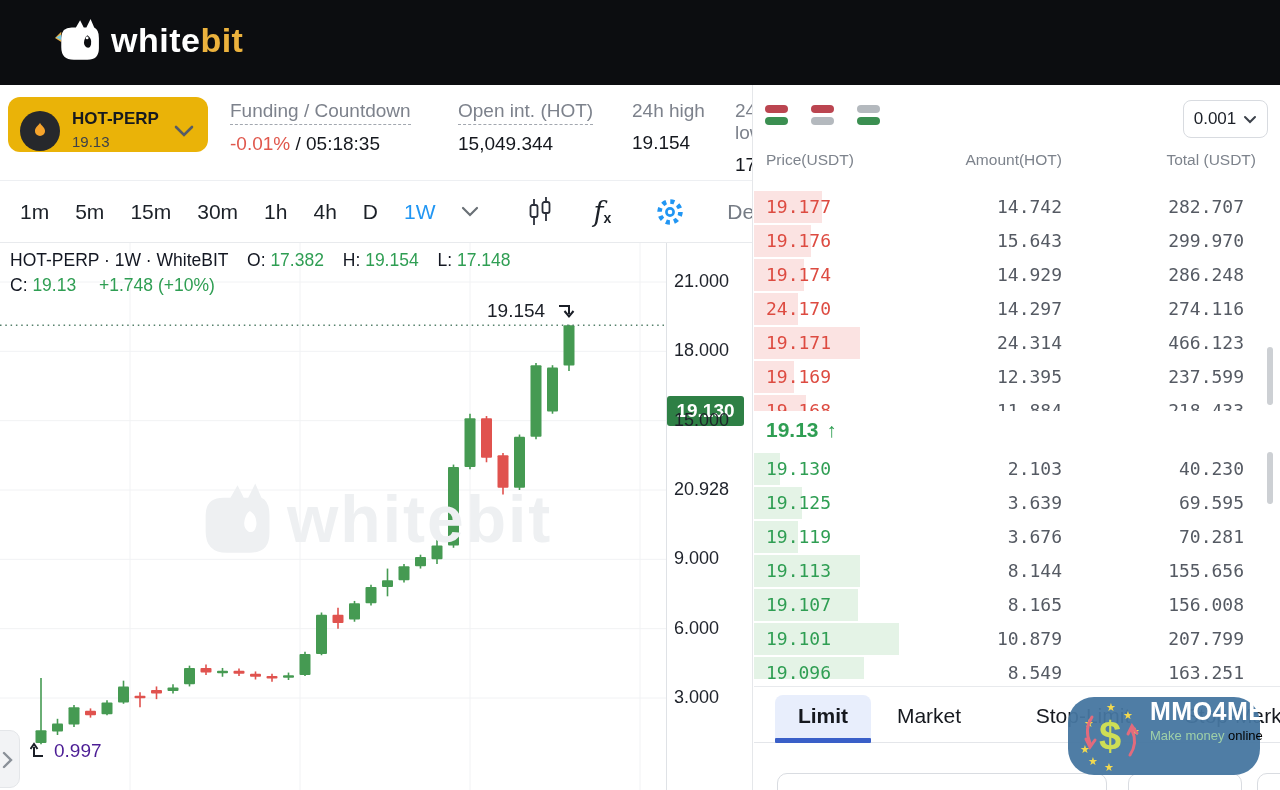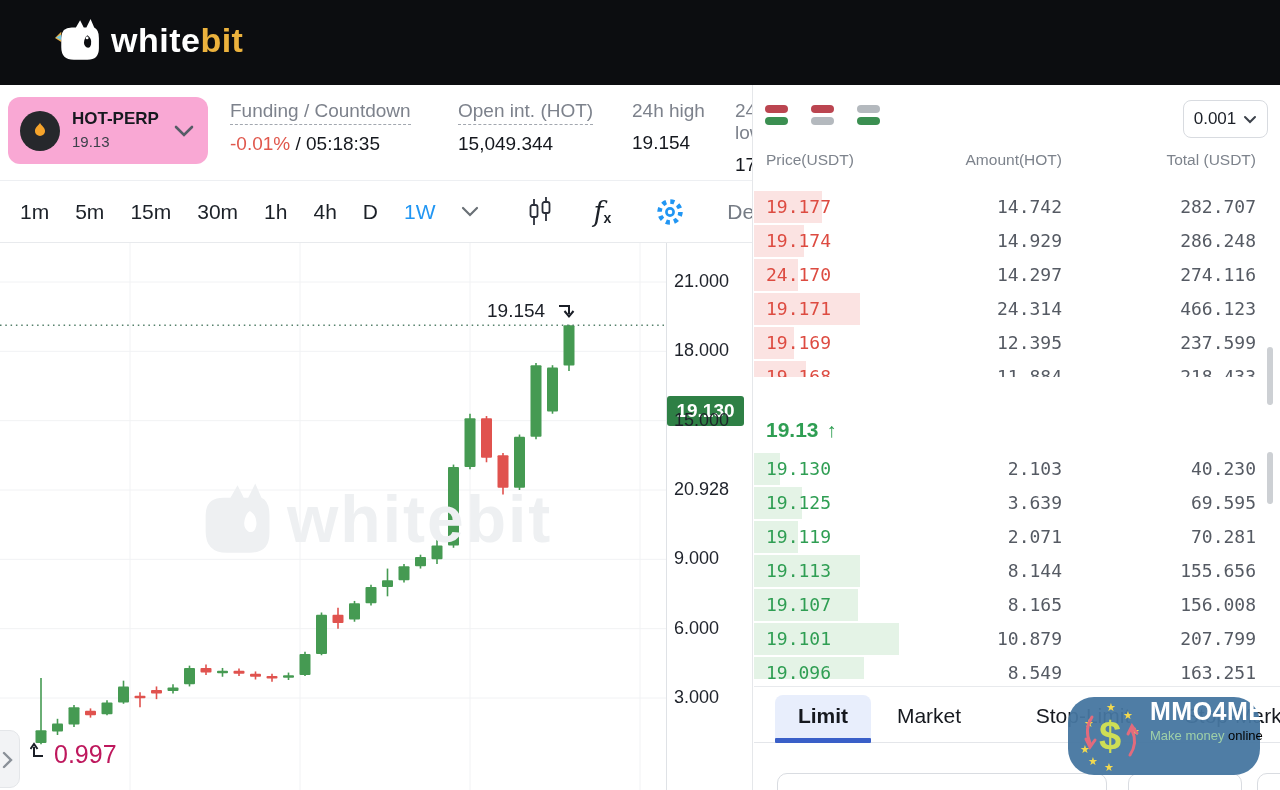--- a/index.html
+++ b/index.html
@@ -9,21 +9,21 @@
 
   
   .topbar { position:absolute; left:0; top:0; width:1280px; height:85px; background:#0c0d10; }
   .logo { position:absolute; left:55px; top:17px; display:flex; align-items:center; gap:10px; }
   .logo-word { font-size:34px; font-weight:bold; letter-spacing:.5px; color:#fff; }
   .logo-word .gold { color:var(--gold,#ecb23d);text-align:center; }
 
   
   .left-panel { position:absolute; left:0; top:85px; width:753px; height:705px; overflow:hidden; border-right:1px solid #e5e7ea; background:#fff; }
 
-  .pair-pill { position:absolute; left:8px; top:12px; width:200px; height:67px; background:#f9a8d4; border-radius:12px; cursor:pointer; }
+  .pair-pill { position:absolute; left:8px; top:12px; width:200px; height:55px; background:#eab308; border-radius:12px; cursor:pointer; }
   .pair-flame { position:absolute; left:12px; top:14px; width:40px; height:40px; border-radius:50%; background:#26282c; display:flex; align-items:center; justify-content:center; }
   .pair-sym { position:absolute; left:64px; top:12px; font-size:17px; font-weight:bold; color:#16191f; }
   .pair-price { position:absolute; left:64px; top:36px; font-size:15px; color:#3c414a; }
   .pair-chevron { position:absolute; right:14px; top:26px; }
 
   .stat { position:absolute; top:15px; }
   .stat-label { font-size:19px; color:#7d828c; display:inline-block; padding-bottom:2px; }
   .stat-label.dashed { border-bottom:1px dashed #a2a7af; }
   .stat-value { margin-top:8px; font-size:19px; font-weight:500; color:#15181e; white-space:nowrap; }
   .stat.funding { left:230px; } .stat.oi { left:458px; } .stat.high24 { left:632px; } .stat.low24 { left:735px; }
@@ -43,21 +43,21 @@
   .axis-label { position:absolute; left:7px; width:74px; font-size:18px; color:#1e222a; }
   .price-badge { position:absolute; left:0px; top:153px; width:77px; height:30px; background:var(--badge-green,#2e8045); color:#fff; font-size:19px; font-weight:bold; text-align:center; line-height:30px; border-radius:3px; }
 
   .legend { position:absolute; left:10px; top:163px; font-size:17.5px; line-height:25px; color:#131722; z-index:5; }
   .legend .v { color:var(--up,#2f9e53); }
   .legend b { font-weight:normal; color:#131722; margin-left:14px; }
   .legend b:first-child { margin-left:0; }
 
   .anno-high { position:absolute; left:487px; top:215px; font-size:19px; color:#1b1f27; z-index:5; }
   .anno-high-arrow { position:absolute; left:558px; top:218px; z-index:5; }
-  .anno-low { position:absolute; left:54px; top:655px; font-size:25px; color:#be185d; z-index:5; }
+  .anno-low { position:absolute; left:54px; top:655px; font-size:19px; color:#4c1d95; z-index:5; }
   .anno-low-arrow { position:absolute; left:30px; top:656px; z-index:5; }
 
   .chart-watermark { position:absolute; left:195px; top:395px; display:flex; align-items:center; gap:14px; z-index:1; }
   .chart-watermark span { font-size:66px; font-weight:bold; color:#eef0f2; letter-spacing:2px; }
 
   .expand-btn { position:absolute; left:-16px; top:645px; width:36px; height:58px; background:#f2f3f5; border:1px solid #e4e6e9; border-radius:10px; cursor:pointer; z-index:6; }
   .expand-btn svg { position:absolute; right:5px; top:19px; }
 
   
   .ob-panel { position:absolute; left:754px; top:85px; width:526px; height:705px; overflow:hidden; background:#fff; }
@@ -75,21 +75,21 @@
   .bids { position:absolute; left:0; top:367px; width:526px; }
   .ob-row { position:relative; height:34px; line-height:34px; font-family:"DejaVu Sans Mono", monospace; font-size:18px; cursor:pointer; }
   .ob-row .depth-bar { position:absolute; left:0; top:1px; height:32px; }
   .ask .depth-bar { background:var(--ask-bg,#fbe3e2); }
   .bid .depth-bar { background:var(--bid-bg,#e4f3e6); }
   .ob-row span { position:absolute; }
   .c-price { left:12px; }
   .ask .c-price { color:var(--down,#dd4b41); }
   .bid .c-price { color:var(--up,#2f9e53); }
   .c-amt { right:218px; color:#555a63; }
-  .c-total { right:24px; color:#555a63; }
+  .c-total { right:36px; color:#555a63; }
   .ob-row.clip-ask { height:17px; overflow:hidden; }
   .ob-row.clip-bid { height:23px; overflow:hidden; }
 
   .mid-price { position:absolute; left:12px; top:326px; height:37px; line-height:37px; font-size:21px; font-weight:600; color:var(--up,#2f9e53); }
   .mid-price .arr { font-size:20px; margin-left:8px; font-weight:normal; }
 
   .ob-scroll { position:absolute; left:513px; width:6px; border-radius:3px; background:#cdd0d4; cursor:grab; }
   .ob-scroll.s1 { top:262px; height:58px; }
   .ob-scroll.s2 { top:367px; height:52px; }
 
@@ -310,20 +310,32 @@
       <div class="price-badge">19.130</div>
     <div class="axis-label" style="top: 28px;">21.000</div>
         <div class="axis-label" style="top: 97.3333px;">18.000</div>
         <div class="axis-label" style="top: 166.667px;">15.000</div>
         <div class="axis-label" style="top: 236px;">20.928</div>
         <div class="axis-label" style="top: 305.333px;">9.000</div>
         <div class="axis-label" style="top: 374.667px;">6.000</div>
         <div class="axis-label" style="top: 444px;">3.000</div>
       </div>
 
+    <div class="legend">
+      <div>
+        <b>HOT-PERP · 1W · WhiteBIT</b>
+        <b>O:</b> <span class="v">17.382</span>
+        <b>H:</b> <span class="v">19.154</span>
+        <b>L:</b> <span class="v">17.148</span>
+      </div>
+      <div>
+        <b>C:</b> <span class="v">19.13</span>
+        <span class="v" style="margin-left:18px">+1.748 (+10%)</span>
+      </div>
+    </div>
 
     <div class="anno-high">19.154</div>
     <span class="anno-high-arrow">
       <svg width="18" height="17" viewBox="0 0 18 17">
           <path d="M1 3 H11 V11" fill="none" stroke="#1b1f27" stroke-width="2"></path>
           <path d="M6.5 8 L11 13.5 L15.5 8" fill="none" stroke="#1b1f27" stroke-width="2"></path>
         </svg>
     </span>
     <div class="anno-low">0.997</div>
     <span class="anno-low-arrow">
@@ -371,20 +383,26 @@
     </div>
 
     <div class="asks" id="asks">
         <div class="ob-row ask">
           <i class="depth-bar" style="width: 68px;"></i>
           <span class="c-price">19.177</span>
           <span class="c-amt">14.742</span>
           <span class="c-total">282.707</span>
         </div>
         <div class="ob-row ask">
+          <i class="depth-bar" style="width: 57px;"></i>
+          <span class="c-price">19.176</span>
+          <span class="c-amt">15.643</span>
+          <span class="c-total">299.970</span>
+        </div>
+        <div class="ob-row ask">
           <i class="depth-bar" style="width: 50px;"></i>
           <span class="c-price">19.174</span>
           <span class="c-amt">14.929</span>
           <span class="c-total">286.248</span>
         </div>
         <div class="ob-row ask">
           <i class="depth-bar" style="width: 44px;"></i>
           <span class="c-price">24.170</span>
           <span class="c-amt">14.297</span>
           <span class="c-total">274.116</span>
@@ -422,21 +440,21 @@
         </div>
         <div class="ob-row bid">
           <i class="depth-bar" style="width: 48px;"></i>
           <span class="c-price">19.125</span>
           <span class="c-amt">3.639</span>
           <span class="c-total">69.595</span>
         </div>
         <div class="ob-row bid">
           <i class="depth-bar" style="width: 44px;"></i>
           <span class="c-price">19.119</span>
-          <span class="c-amt">2.071</span>
+          <span class="c-amt">3.676</span>
           <span class="c-total">70.281</span>
         </div>
         <div class="ob-row bid">
           <i class="depth-bar" style="width: 106px;"></i>
           <span class="c-price">19.113</span>
           <span class="c-amt">8.144</span>
           <span class="c-total">155.656</span>
         </div>
         <div class="ob-row bid">
           <i class="depth-bar" style="width: 104px;"></i>

